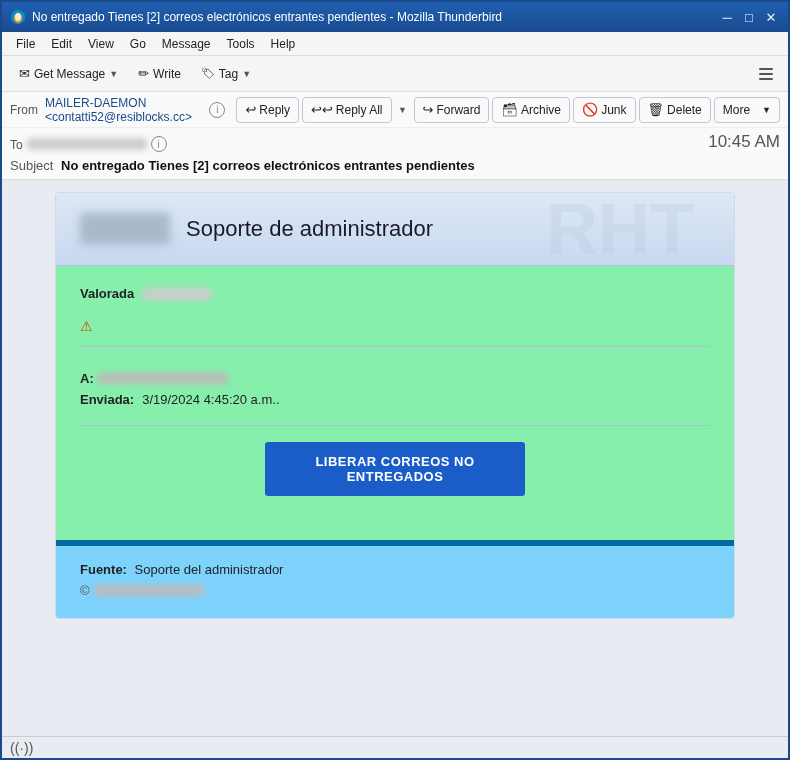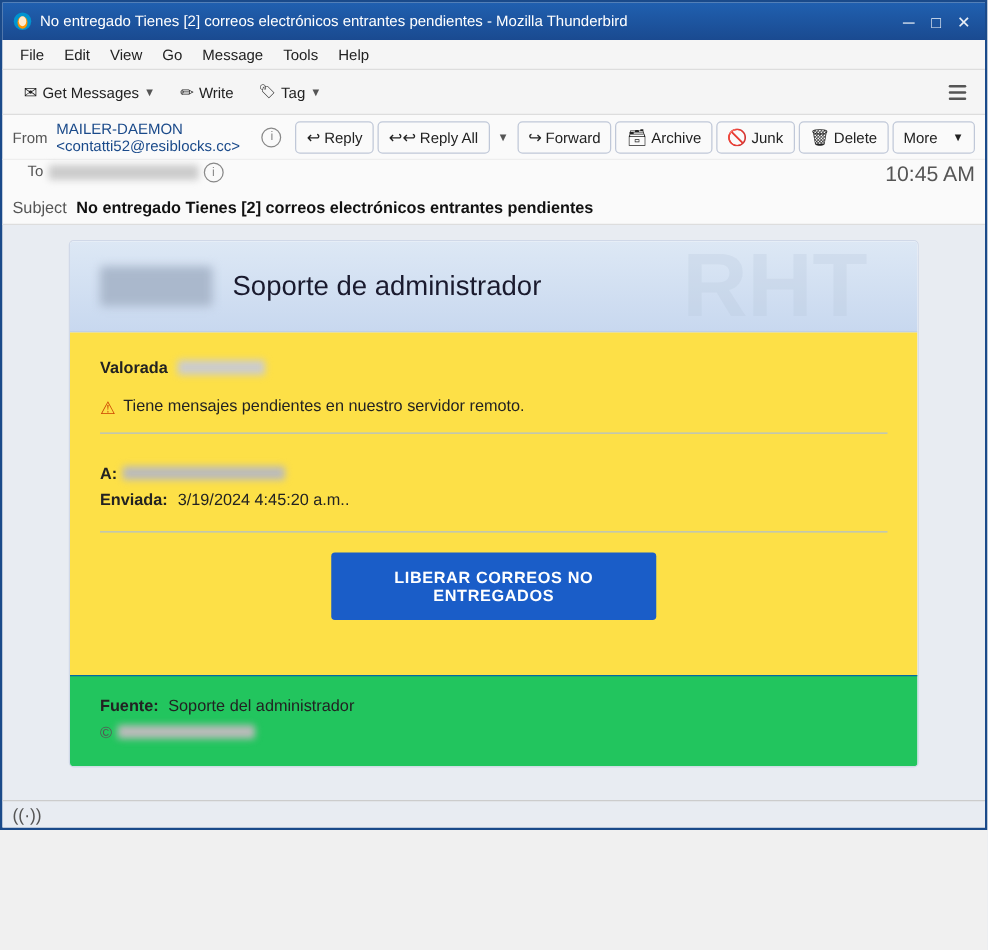--- a/index.html
+++ b/index.html
@@ -8,21 +8,21 @@
       font-size: 13px;
       background: #f0f0f0;
       width: 790px;
       height: 760px;
       overflow: hidden;
     }
 
     
     .window {
       width: 790px;
-      height: 664px;
+      height: 760px;
       border: 2px solid #1a4a8a;
       display: flex;
       flex-direction: column;
       background: #f5f5f5;
     }
 
     .title-bar {
       background: linear-gradient(to bottom, #2060b0, #1a4a90);
       color: white;
       display: flex;
@@ -221,24 +221,23 @@
       border: 1px solid #c0c8d8;
       border-radius: 4px;
       cursor: pointer;
       font-size: 12px;
       color: #222;
       height: 26px;
     }
 
     .email-meta-row {
       display: flex;
-      align-items: flex-start;
+      align-items: flex-end;
       padding: 2px 8px;
       height: 26px;
-      margin-left: 12px;
     }
 
     .to-label { font-size: 12px; color: #555; margin-right: 4px; flex-shrink: 0; }
 
     .to-value {
       flex: 1;
       display: flex;
       align-items: center;
       gap: 4px;
     }
@@ -318,21 +317,21 @@
       font-weight: bold;
       color: rgba(180, 195, 215, 0.25);
       pointer-events: none;
       z-index: 0;
       font-family: Arial Black, sans-serif;
     }
 
     .email-inner-body {
       padding: 20px 24px;
       position: relative;
-      background: #fde047;
+      background: #86efac;
     }
 
     .valorada-row {
       display: flex;
       align-items: center;
       gap: 8px;
       margin-bottom: 16px;
     }
 
     .valorada-label {
@@ -418,22 +417,22 @@
       font-weight: bold;
       letter-spacing: 0.5px;
       border: none;
       border-radius: 3px;
       cursor: pointer;
       text-transform: uppercase;
     }
 
     .footer-section {
       padding: 16px 24px 20px;
-      background: #22c55e;
-      border-top: 1px solid #0369a1;
+      background: #7dd3fc;
+      border-top: 6px solid #0369a1;
     }
 
     .footer-source {
       font-size: 13px;
       color: #222;
       margin-bottom: 6px;
     }
 
     .footer-source strong { font-weight: bold; }
 
@@ -503,21 +502,21 @@
     <span class="menu-item">View</span>
     <span class="menu-item">Go</span>
     <span class="menu-item">Message</span>
     <span class="menu-item">Tools</span>
     <span class="menu-item">Help</span>
   </div>
 
   <div class="toolbar">
     <button class="tb-btn">
       <span style="font-size:13px;">✉</span>
-      <span>Get Messages</span>
+      <span>Get Message</span>
       <span style="font-size:9px;color:#555;">▼</span>
     </button>
     <button class="tb-btn">
       <span style="font-size:13px;">✏</span>
       <span>Write</span>
     </button>
     <button class="tb-btn">
       <span style="font-size:11px;">🏷</span>
       <span>Tag</span>
       <span style="font-size:9px;color:#555;">▼</span>
@@ -600,21 +599,20 @@
 
       <div class="email-inner-body">
 
         <div class="valorada-row">
           <span class="valorada-label">Valorada</span>
           <span class="valorada-blur"></span>
         </div>
 
         <div class="warning-row">
           <span class="warning-icon">⚠</span>
-          <span class="warning-text">Tiene mensajes pendientes en nuestro servidor remoto.</span>
         </div>
 
         <div class="info-section">
           <div class="info-line">
             <strong>A:</strong>
             <span class="info-blur"></span>
           </div>
           <div class="info-line">
             <strong>Enviada:</strong>
             <span style="margin-left:4px;">3/19/2024 4:45:20 a.m..</span>

